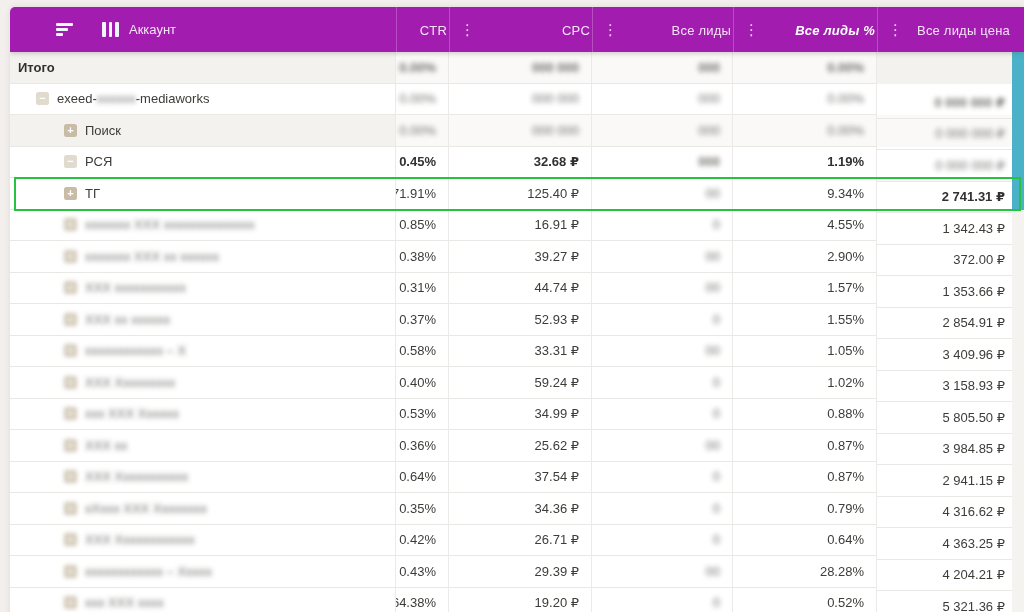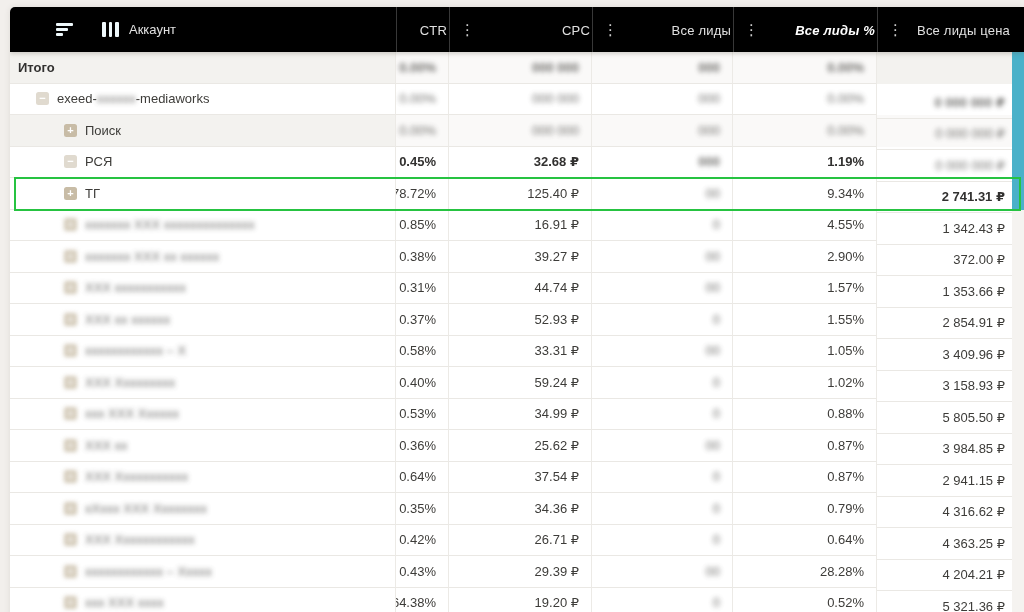--- a/index.html
+++ b/index.html
@@ -2,21 +2,21 @@
 <html><head>
 <meta charset="utf-8">
 <style>
   * { margin:0; padding:0; box-sizing:border-box; }
   html,body { width:1024px; height:612px; overflow:hidden; }
   body { background:#f2efec; font-family:"Liberation Sans","DejaVu Sans",sans-serif; font-size:13px; color:#3d3c39; position:relative; }
 
   .table { position:absolute; left:10px; top:7px; right:0; bottom:-10px; background:#fff; border-top-left-radius:5px; overflow:hidden; box-shadow:0 0 6px rgba(60,50,40,.10); }
 
   
-  .thead { position:relative; display:flex; height:45px; background:#000000; color:rgba(255,255,255,.88); z-index:3; box-shadow:0 2px 4px rgba(100,90,80,.25); }
+  .thead { position:relative; display:flex; height:45px; background:#a21caf; color:rgba(255,255,255,.88); z-index:3; box-shadow:0 2px 4px rgba(100,90,80,.25); }
   .th { position:relative; height:100%; border-left:1px solid rgba(255,255,255,.22); }
   .th:first-child { border-left:none; }
   .th-label { position:absolute; right:2px; top:50%; transform:translateY(-50%); white-space:nowrap; letter-spacing:.2px; }
   .th-label.hl { color:#ffffff; font-weight:bold;font-style:italic; }
   .menu-dots { position:absolute; left:10px; top:50%; transform:translateY(-50%); width:14px; text-align:center; font-family:"DejaVu Sans",sans-serif; font-size:15px; color:rgba(255,255,255,.8); cursor:pointer; line-height:14px; }
 
   .th-account { display:flex; align-items:center; }
   .icon-filter { margin-left:46px; width:17px; height:13px; display:flex; flex-direction:column; justify-content:space-between; cursor:pointer; }
   .icon-filter i { display:block; height:2.6px; background:#eef8fb; border-radius:1px; }
   .icon-filter i:nth-child(1){ width:17px; } .icon-filter i:nth-child(2){ width:12px; } .icon-filter i:nth-child(3){ width:7px; }
@@ -174,21 +174,21 @@
         <div class="cell num c-cost w-cost">
           <span class=" bold">2 741.31 ₽</span>
         </div>
       </div>
       <div class="row">
         <div class="cell c-account w-account">
           <span class="tree-icon plus ml-2">+</span>
           <span class="name"><span>ТГ</span></span>
         </div>
         <div class="cell num c-ctr w-ctr">
-          <span class="">78.72%</span>
+          <span class="">71.91%</span>
         </div>
         <div class="cell num c-cpc w-cpc">
           <span class="">125.40 ₽</span>
         </div>
         <div class="cell num c-leads w-leads">
           <span class="blur">00</span>
         </div>
         <div class="cell num c-pct w-pct">
           <span class="">9.34%</span>
         </div>

